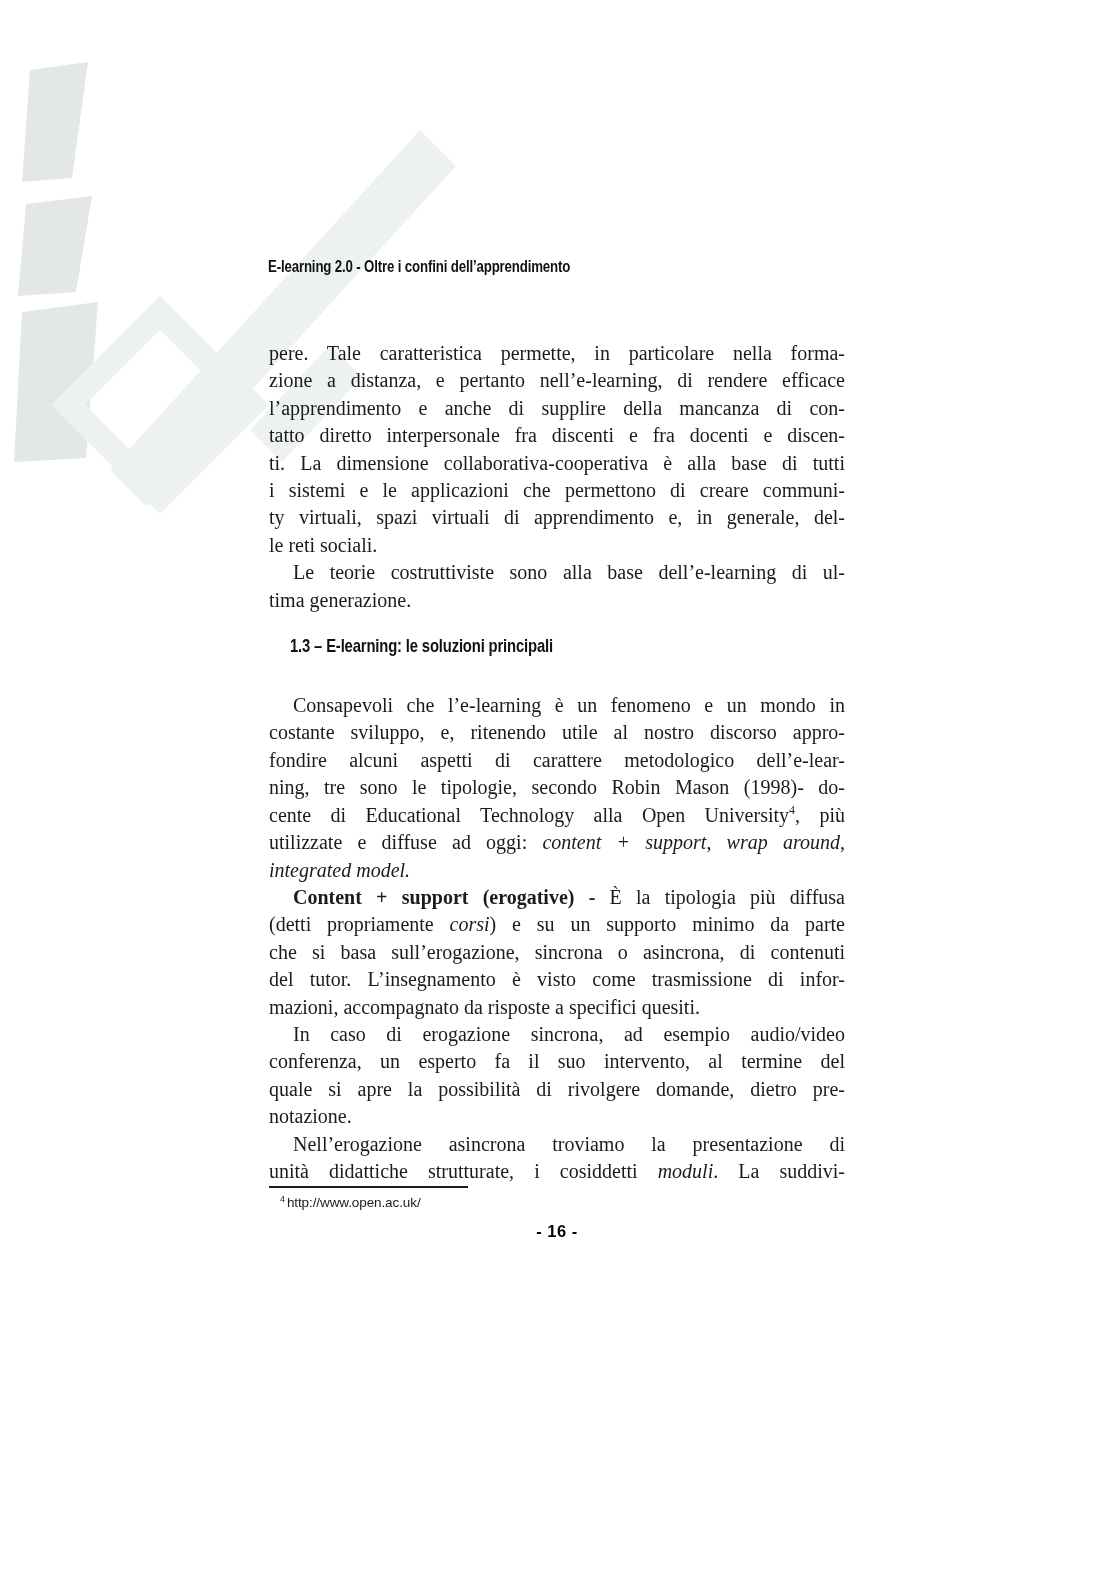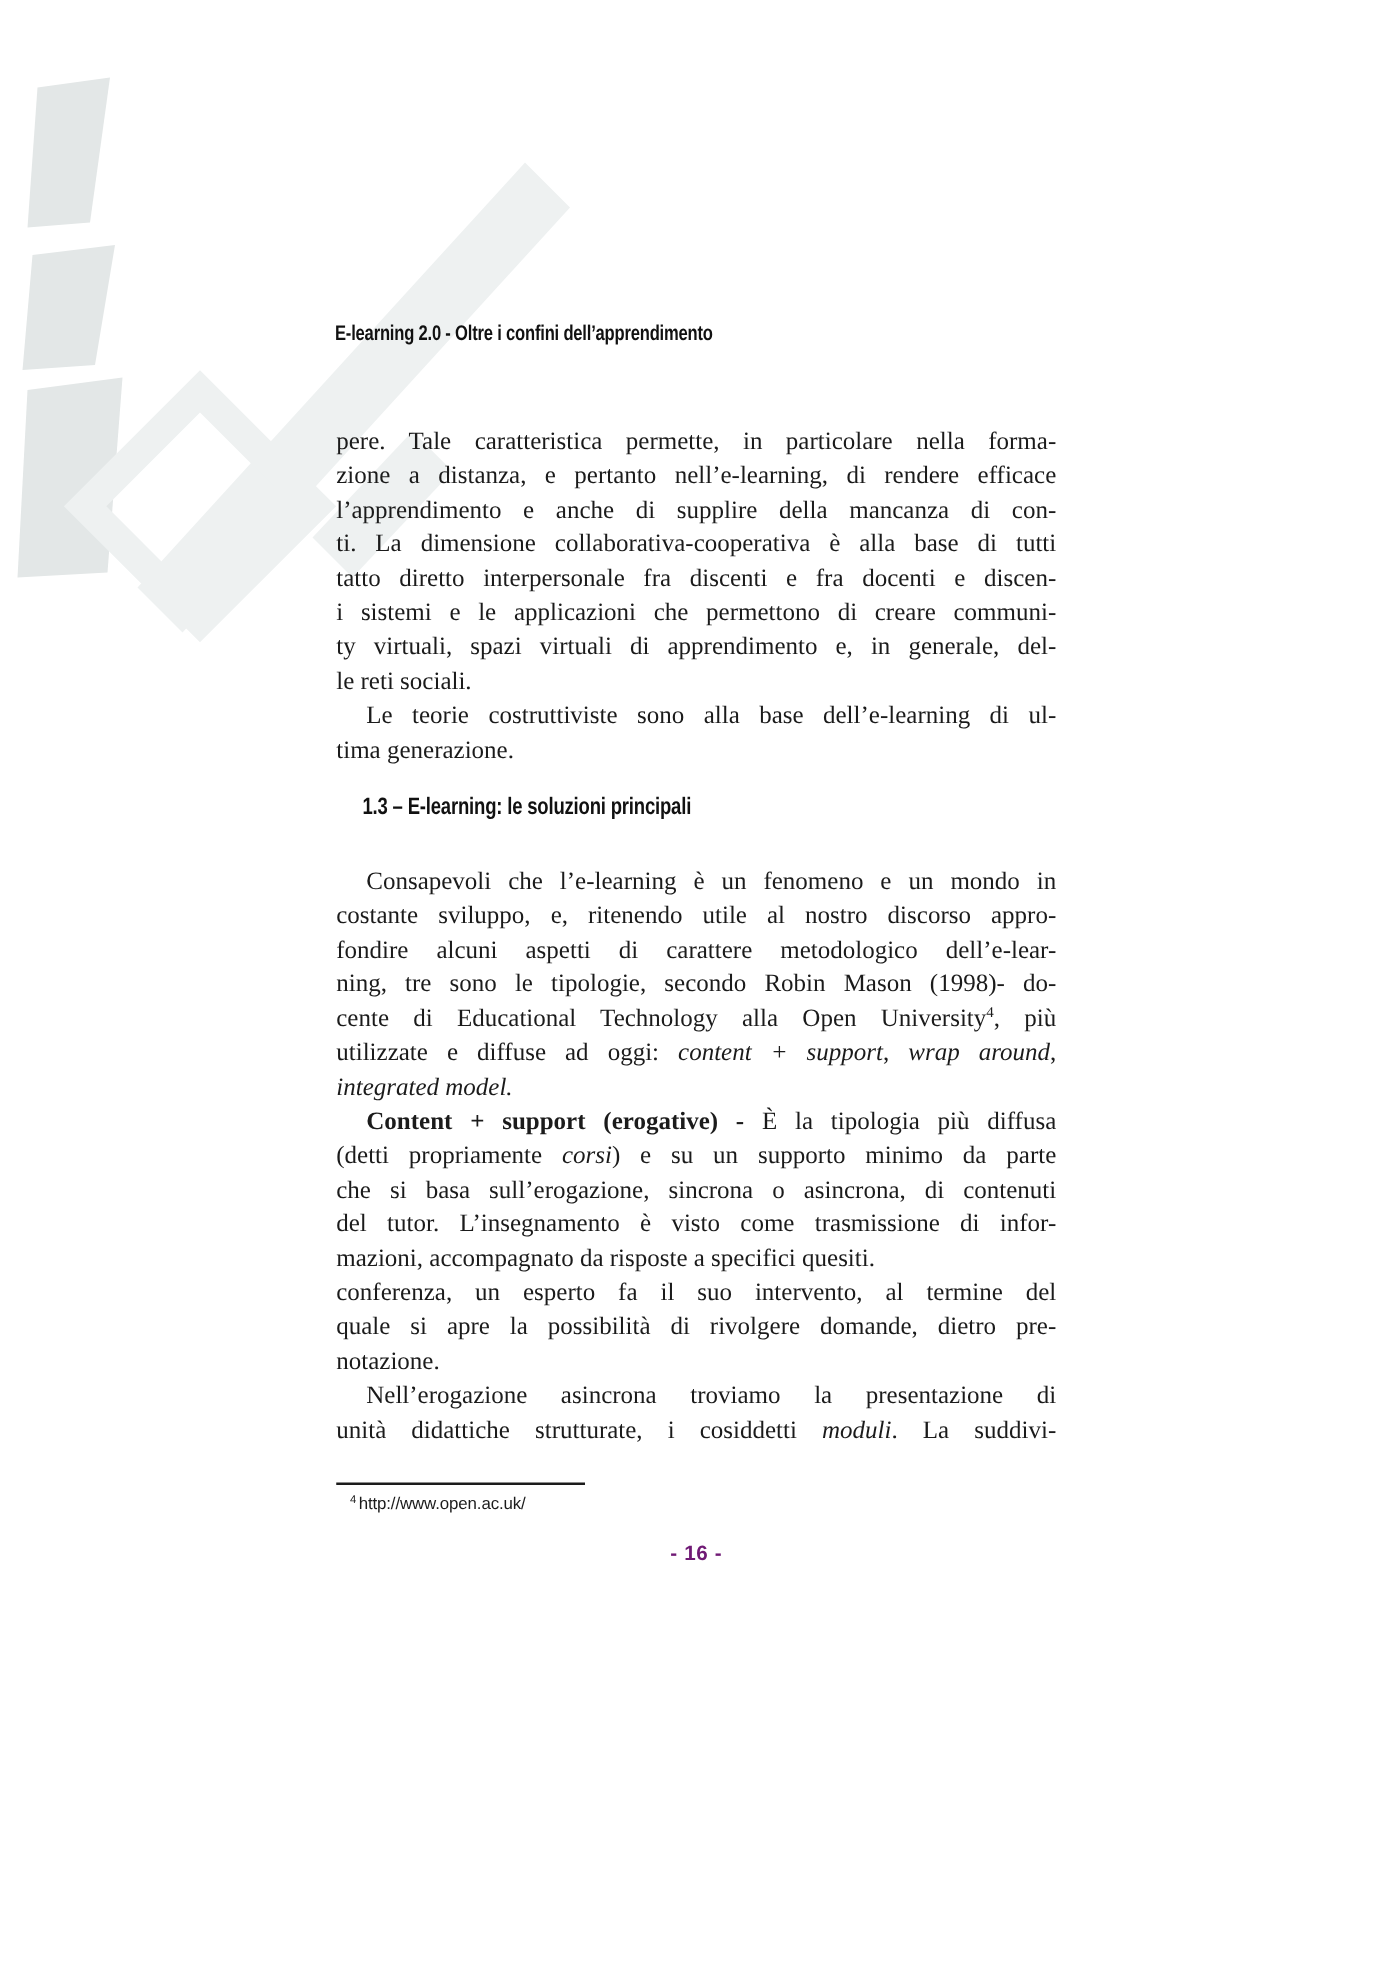--- a/index.html
+++ b/index.html
@@ -87,23 +87,22 @@
     margin-right: 2px;
   }
   #page-number {
     position: absolute;
     left: 269px; top: 1222px;
     width: 576px;
     text-align: center;
     font-family: "Liberation Sans", "DejaVu Sans", sans-serif;
     font-weight: bold;
     font-size: 16.5px;
-    color: #701a75;
+    color: #000000;
     letter-spacing: 0.5px;
-    margin-top: 12px;
   }
 </style>
 </head>
 <body>
 
 <div id="page">
 
   <svg id="watermark" width="520" height="540" viewBox="0 0 520 540" aria-hidden="true">
     <polygon points="30,70 88,62 72,178 22,182" fill="#e3e7e7"></polygon>
     <polygon points="26,204 92,196 76,292 18,296" fill="#e3e7e7"></polygon>
@@ -113,22 +112,22 @@
     <rect x="95" y="340" width="130" height="130" fill="none" stroke-width="24" transform="rotate(-45 160 405)" stroke="#eef1f1"></rect>
   </svg>
 
   <div id="running-header">E-learning 2.0 - Oltre i confini dell’apprendimento</div>
 
   <div id="text-column">
       <div class="paragraph">
         <div class="line">pere. Tale caratteristica permette, in particolare nella forma-</div>
         <div class="line">zione a distanza, e pertanto nell’e-learning, di rendere efficace</div>
         <div class="line">l’apprendimento e anche di supplire della mancanza di con-</div>
+        <div class="line">tatto diretto interpersonale fra discenti e fra docenti e discen-</div>
         <div class="line">ti. La dimensione collaborativa-cooperativa è alla base di tutti</div>
-        <div class="line">tatto diretto interpersonale fra discenti e fra docenti e discen-</div>
         <div class="line">i sistemi e le applicazioni che permettono di creare communi-</div>
         <div class="line">ty virtuali, spazi virtuali di apprendimento e, in generale, del-</div>
         <div class="line lastline">le reti sociali.</div>
       </div>
       <div class="paragraph">
         <div class="line indent">Le teorie costruttiviste sono alla base dell’e-learning di ul-</div>
         <div class="line lastline">tima generazione.</div>
       </div>
       <div class="section-heading">1.3 – E-learning: le soluzioni principali</div>
       <div class="paragraph">
@@ -141,20 +140,21 @@
         <div class="line lastline"><i>integrated model.</i></div>
       </div>
       <div class="paragraph">
         <div class="line indent"><b>Content + support (erogative) -</b> È la tipologia più diffusa</div>
         <div class="line">(detti propriamente <i>corsi</i>) e su un supporto minimo da parte</div>
         <div class="line">che si basa sull’erogazione, sincrona o asincrona, di contenuti</div>
         <div class="line">del tutor. L’insegnamento è visto come trasmissione di infor-</div>
         <div class="line lastline">mazioni, accompagnato da risposte a specifici quesiti.</div>
       </div>
       <div class="paragraph">
+        <div class="line indent">In caso di erogazione sincrona, ad esempio audio/video</div>
         <div class="line">conferenza, un esperto fa il suo intervento, al termine del</div>
         <div class="line">quale si apre la possibilità di rivolgere domande, dietro pre-</div>
         <div class="line lastline">notazione.</div>
       </div>
       <div class="paragraph">
         <div class="line indent">Nell’erogazione asincrona troviamo la presentazione di</div>
         <div class="line">unità didattiche strutturate, i cosiddetti <i>moduli</i>. La suddivi-</div>
       </div>
     </div>
 

